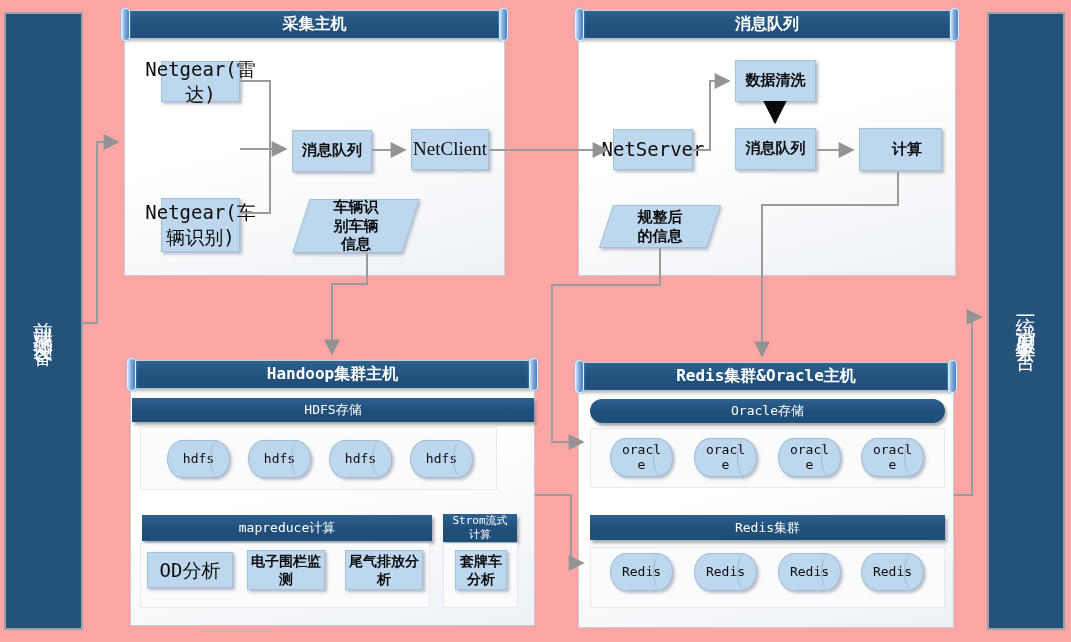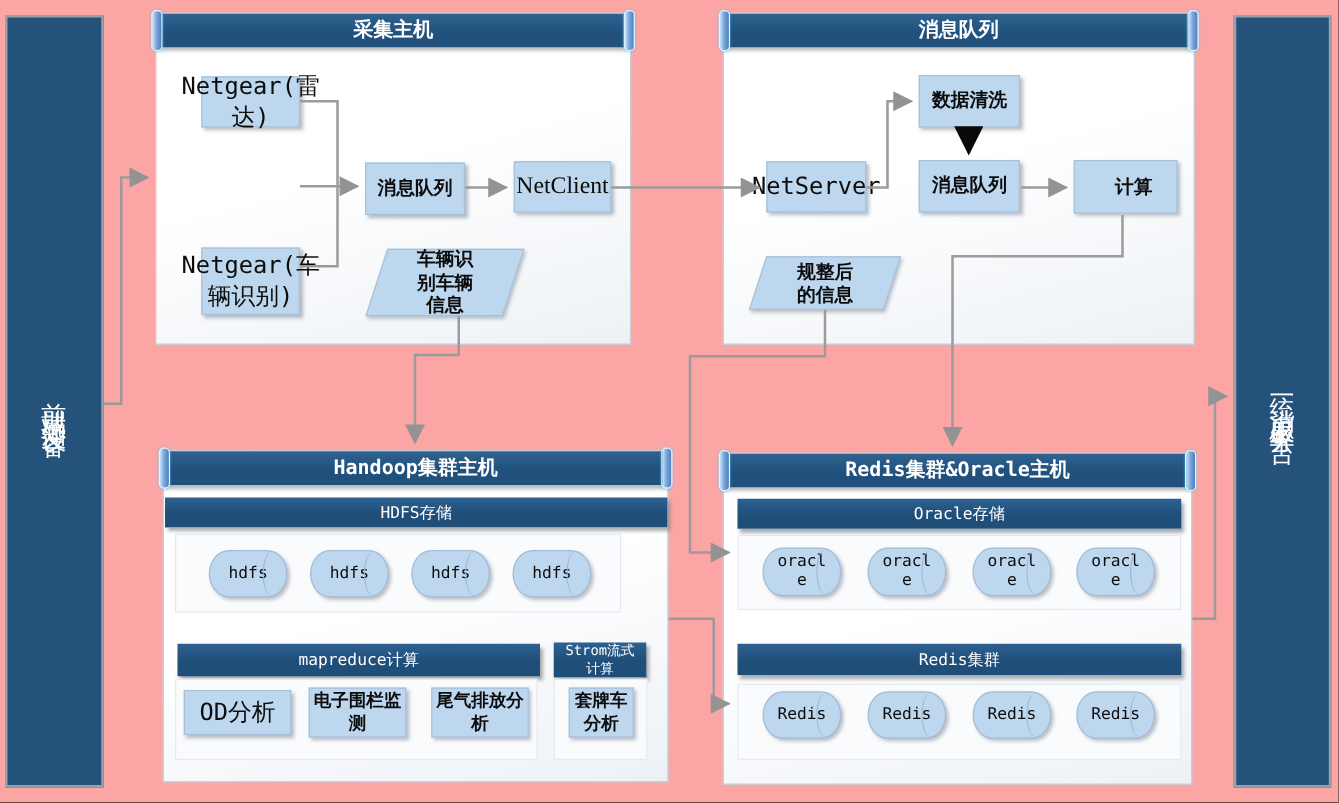--- a/index.html
+++ b/index.html
@@ -180,21 +180,21 @@
       <span>套牌车分析</span>
     </div>
 
   <div class="gbox" style="left:578px;top:362px;width:376px;height:266px;">
     <div class="ghead">
       <div class="cap l"></div>
       <div class="cap r"></div>
       <span>Redis集群&amp;Oracle主机</span>
     </div>
   </div>
-  <div class="subbar" style="left:590px;top:399px;width:355px;height:24px;">
+  <div class="subbar" style="left:590px;top:399px;width:355px;height:24px;border-radius:12px;">
       <span>Oracle存储</span>
     </div>
   <div class="panel" style="left:590px;top:428px;width:355px;height:60px;"></div>
   <div class="cyl" style="left:610px;top:438px;width:63px;height:39px;">
       <span>oracle</span>
     </div>
   <div class="cyl" style="left:694px;top:438px;width:63px;height:39px;">
       <span>oracle</span>
     </div>
   <div class="cyl" style="left:778px;top:438px;width:63px;height:39px;">

